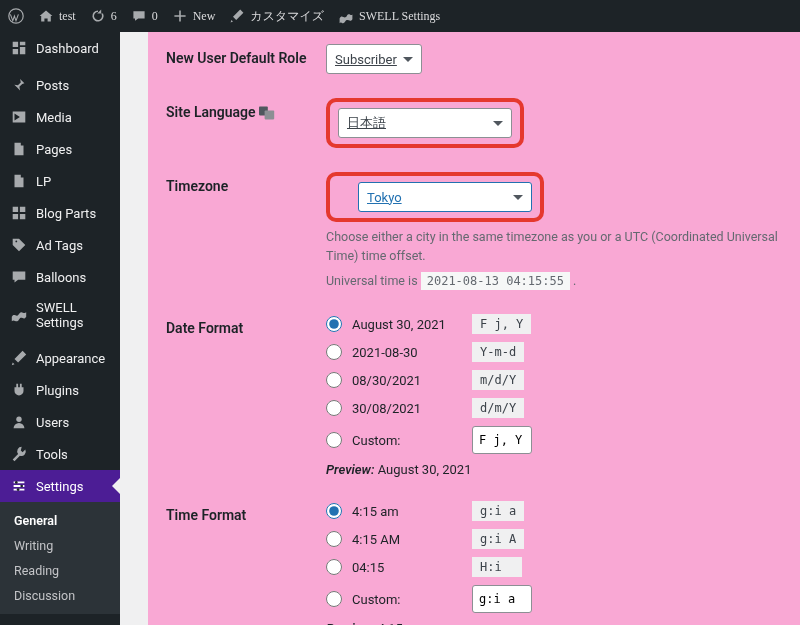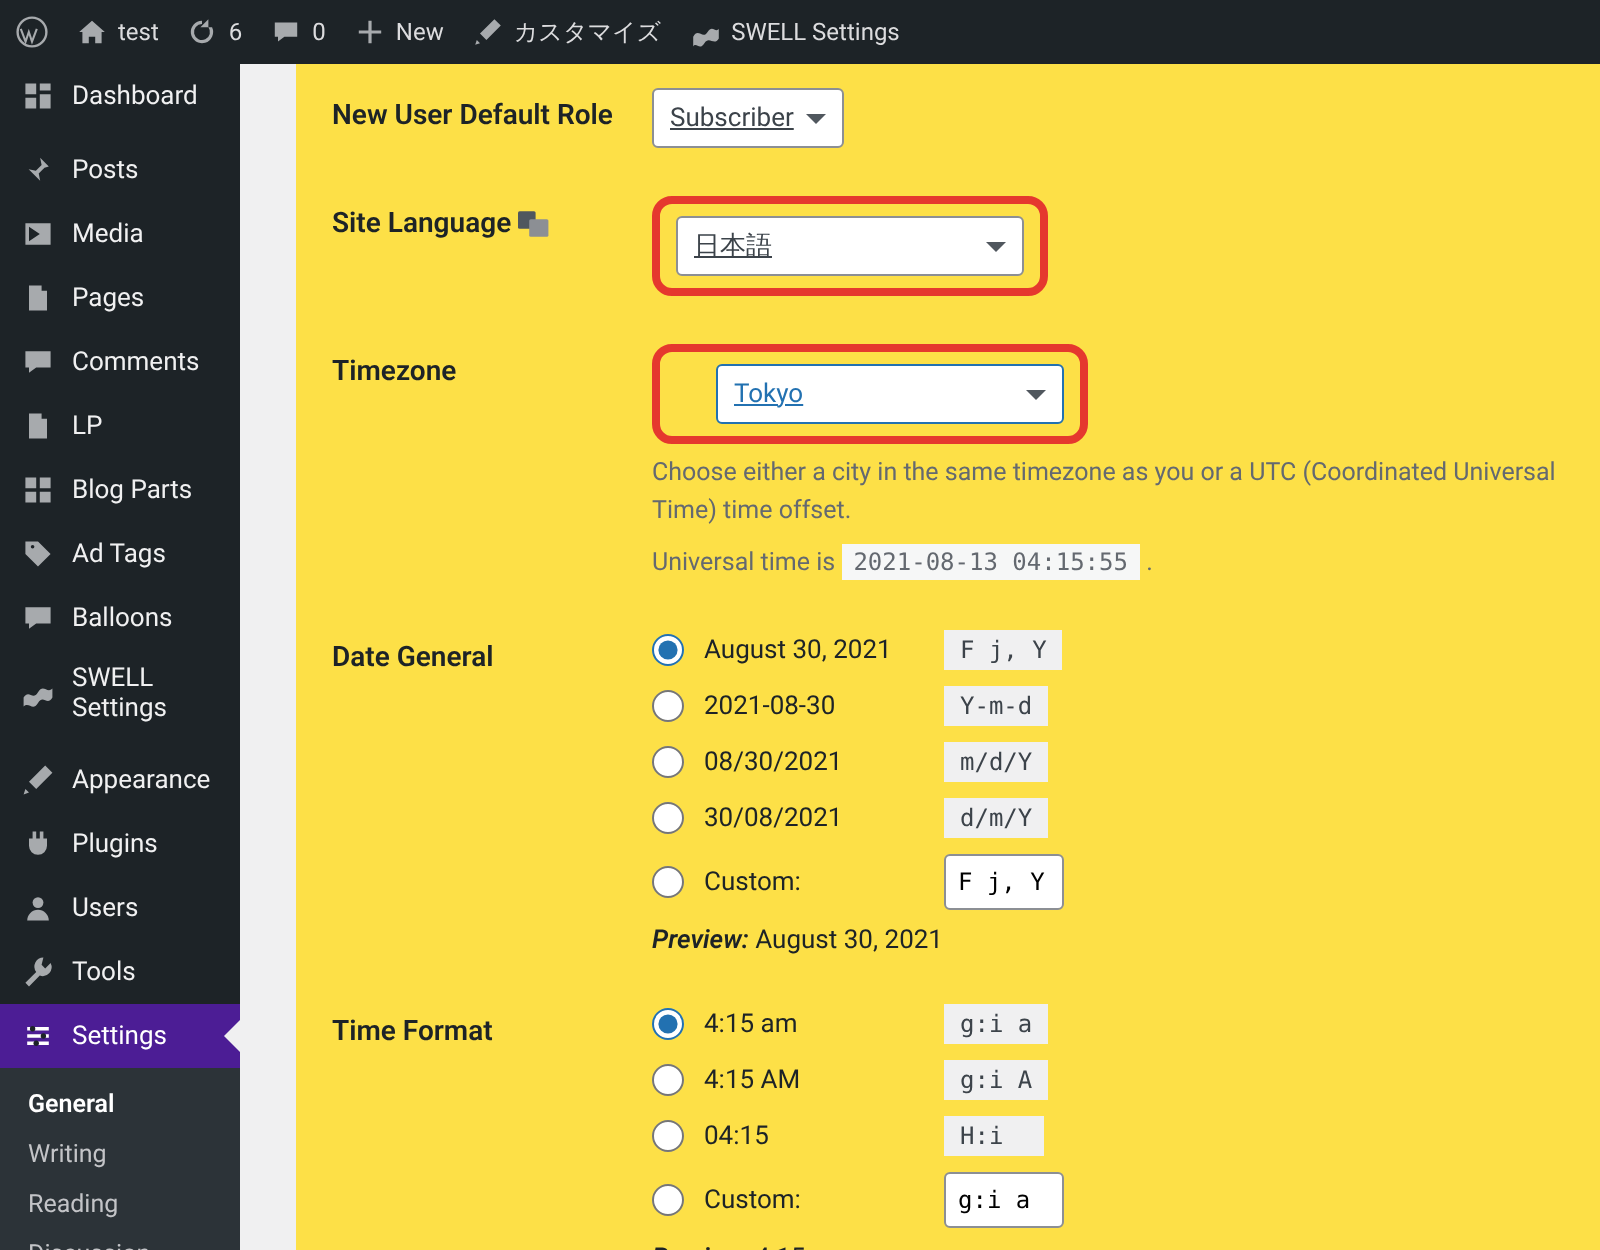--- a/index.html
+++ b/index.html
@@ -24,20 +24,21 @@
     padding: 0 8px;
     font-size: 12px;
     gap: 14px;
   }
   .admin-bar .item {
     display: flex;
     align-items: center;
     gap: 5px;
     color: #dcdcde;
     cursor: pointer;
+    font-family: Liberation Serif, serif;
   }
   .admin-bar svg { width: 16px; height: 16px; fill: #a7aaad; }
 
   
   .sidebar {
     position: absolute;
     top: 32px;
     left: 0;
     width: 120px;
     height: calc(100% - 32px);
@@ -85,21 +86,21 @@
     font-weight: 600;
   }
 
   
   .content {
     position: absolute;
     top: 32px;
     left: 148px;
     right: 0;
     bottom: 0;
-    background: #fde047;
+    background: #f9a8d4;
     padding: 0 18px;
     overflow: hidden;
   }
 
   table.form { width: 100%; border-collapse: collapse; }
   table.form > tbody > tr > th {
     text-align: left;
     font-weight: 600;
     font-size: 14px;
     color: #1d2327;
@@ -246,26 +247,20 @@
         <svg viewBox="0 0 20 20">
           <path d="M3 4h14v12H3zM5 6v8l6-4z"></path>
         </svg>
         <span>Media</span>
       </div>
       <div class="menu-item">
         <svg viewBox="0 0 20 20">
           <path d="M5 3h7l3 3v11H5zM12 3v3h3"></path>
         </svg>
         <span>Pages</span>
-      </div>
-      <div class="menu-item">
-        <svg viewBox="0 0 20 20">
-          <path d="M3 4h14v9H9l-4 3v-3H3z"></path>
-        </svg>
-        <span>Comments</span>
       </div>
       <div class="menu-item">
         <svg viewBox="0 0 20 20">
           <path d="M5 3h7l3 3v11H5zM12 3v3h3"></path>
         </svg>
         <span>LP</span>
       </div>
       <div class="menu-item">
         <svg viewBox="0 0 20 20">
           <path d="M3 3h6v6H3zM11 3h6v6h-6zM3 11h6v6H3zM11 11h6v6h-6z"></path>
@@ -374,21 +369,21 @@
         </span>
         <div class="desc">Choose either a city in the same timezone as you or a UTC (Coordinated Universal Time) time offset.</div>
         <div class="desc">
           <span>Universal time is</span>
           <code>2021-08-13 04:15:55</code> .
         </div>
       </td>
     </tr>
 
     <tr>
-      <th>Date General</th>
+      <th>Date Format</th>
       <td id="date-format-cell">
             <div class="radio-row">
               <input type="radio" checked="" style="">
               <span class="label">August 30, 2021</span>
               <code class="fmt">F j, Y</code>
             </div>
             <div class="radio-row">
               <input type="radio" style="">
               <span class="label">2021-08-30</span>
               <code class="fmt">Y-m-d</code>

